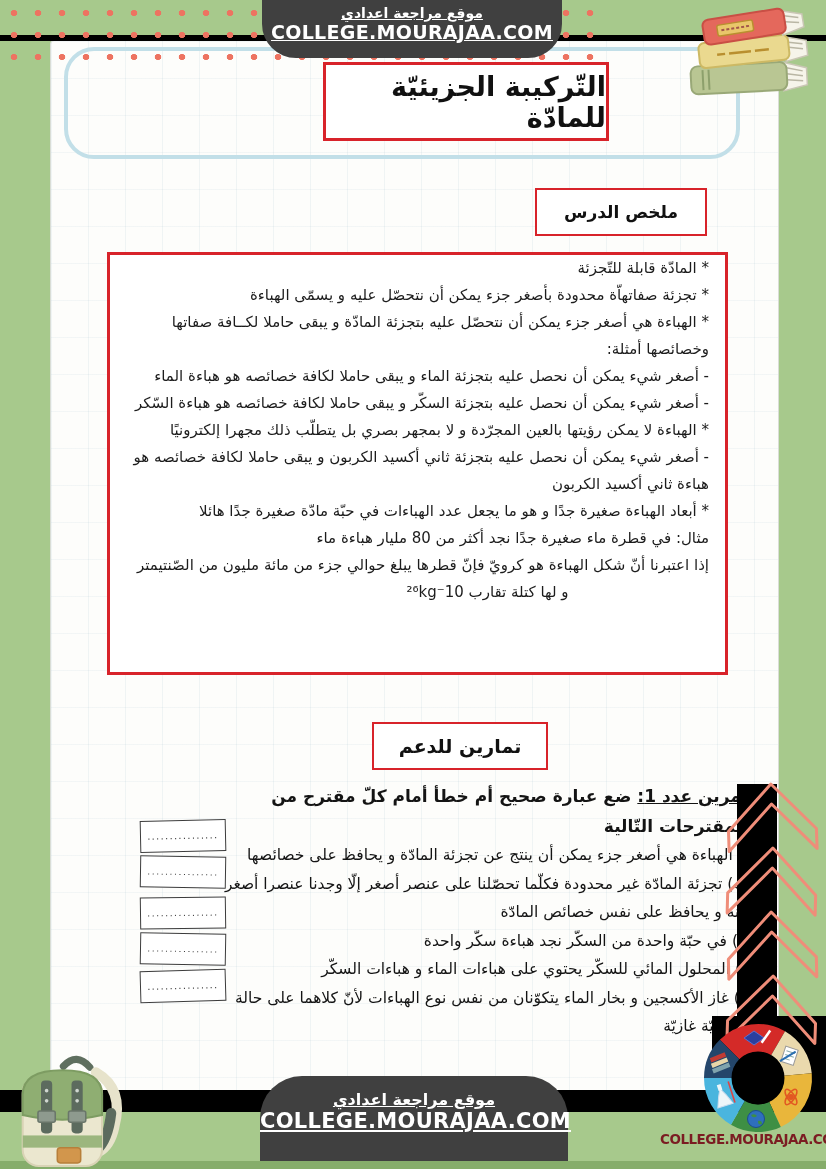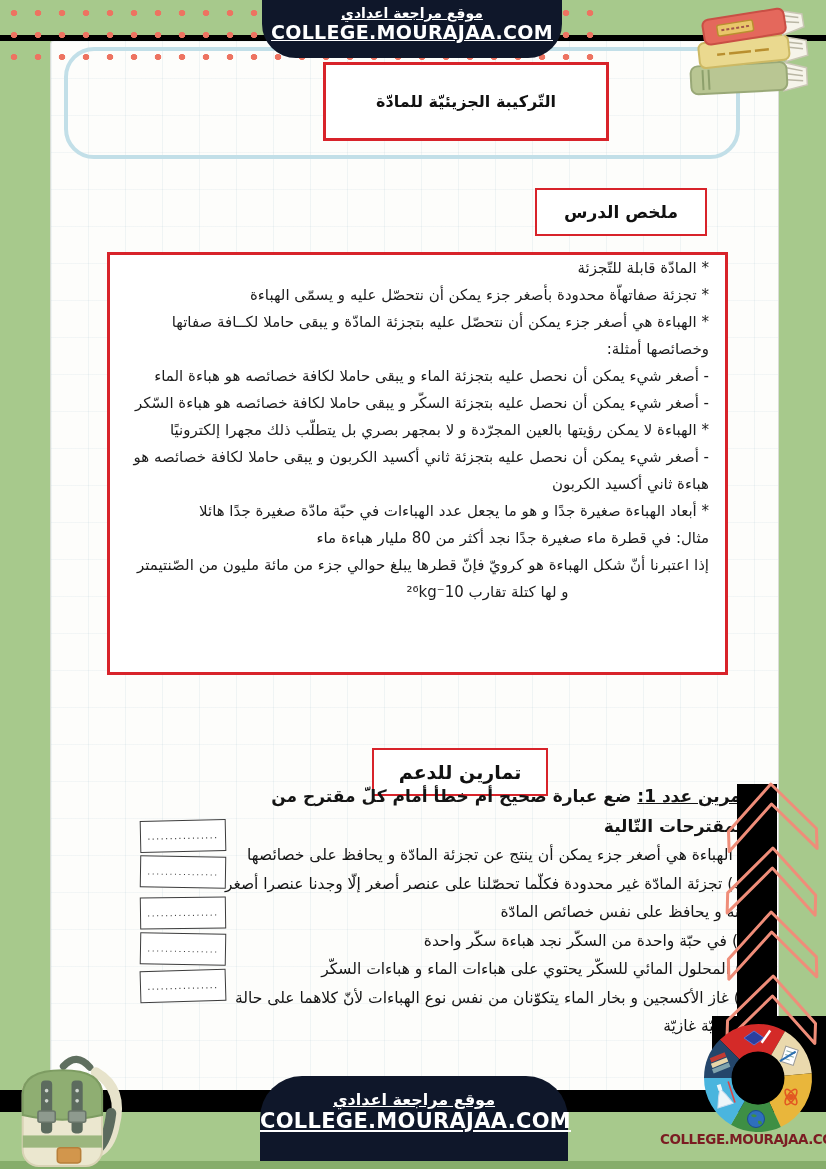--- a/index.html
+++ b/index.html
@@ -22,35 +22,35 @@
   .blue-card{left:13px;top:6px;width:668px;height:104px;border:4px solid #c2dfe8;border-radius:30px;}
 
   
   .band{background:#000;}
   .band-top{left:0;top:35px;width:826px;height:6px;z-index:2;}
   .band-bottom{left:0;top:1090px;width:826px;height:22px;z-index:3;}
   .band-chevron{left:737px;top:784px;width:40px;height:306px;z-index:3;}
   .band-logo{left:712px;top:1016px;width:114px;height:78px;z-index:3;}
 
   
-  .bump{background:#0f172a;z-index:4;text-align:center;color:#fff;font-weight:bold;}
+  .bump{background:#404040;z-index:4;text-align:center;color:#fff;font-weight:bold;}
   .bump-top{left:262px;top:0;width:300px;height:58px;border-radius:0 0 34px 34px;}
   .bump-bottom{left:260px;top:1076px;width:308px;height:93px;border-radius:42px 42px 0 0;}
   .site-ar{font-size:14px;text-decoration:underline;letter-spacing:.2px;}
   .site-url{font-size:19px;text-decoration:underline;letter-spacing:.3px;}
   .bump-top .site-ar{margin-top:5px;}
   .bump-bottom .site-ar{margin-top:14px;font-size:16px;}
   .bump-bottom .site-url{font-size:21px;}
 
   
   .redbox{border:3px solid #d8232a;background:#fff;z-index:2;display:flex;
     align-items:center;justify-content:center;color:#111;}
-  .title-box{left:323px;top:62px;width:280px;height:73px;font-size:16px;font-weight:bold;}
+  .title-box{left:323px;top:62px;width:280px;height:73px;font-size:27px;font-weight:bold;}
   .summary-head{left:535px;top:188px;width:168px;height:44px;font-size:17px;font-weight:bold;border-width:2.5px;}
-  .exercises-head{left:372px;top:722px;width:172px;height:44px;font-size:19px;font-weight:bold;border-width:2.5px;margin-top:26px;}
+  .exercises-head{left:372px;top:722px;width:172px;height:44px;font-size:19px;font-weight:bold;border-width:2.5px;}
 
   .summary-box{left:107px;top:252px;width:615px;height:417px;border:3px solid #d8232a;background:#fff;z-index:2;}
   .summary-text{direction:rtl;text-align:right;padding:0 16px 0 16px;font-size:15px;line-height:27px;color:#1c1c1c;}
   .summary-text .s-line{margin:0;}
   .summary-text .s-line.indent-center{padding-left:140px;text-align:center;}
 
   
   .exercise-block{left:215px;top:781px;width:533px;z-index:2;direction:rtl;text-align:right;color:#141414;}
   .ex-heading{font-size:17px;font-weight:bold;line-height:30px;}
   .ex-label{text-decoration:underline;}

